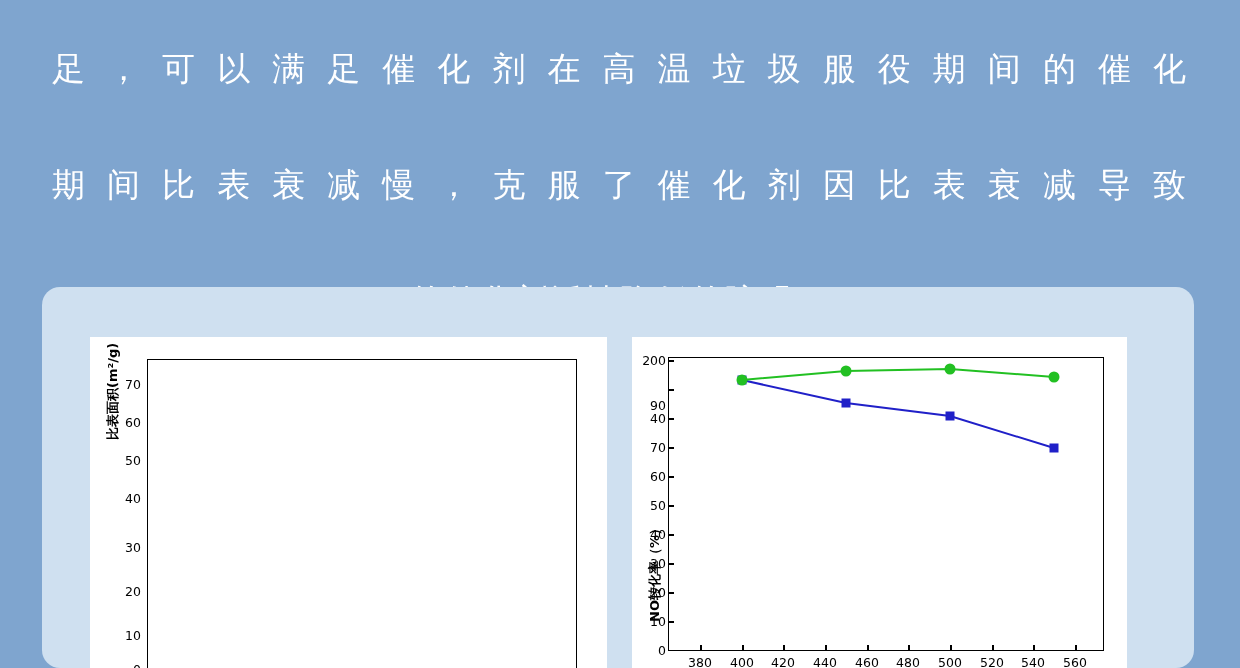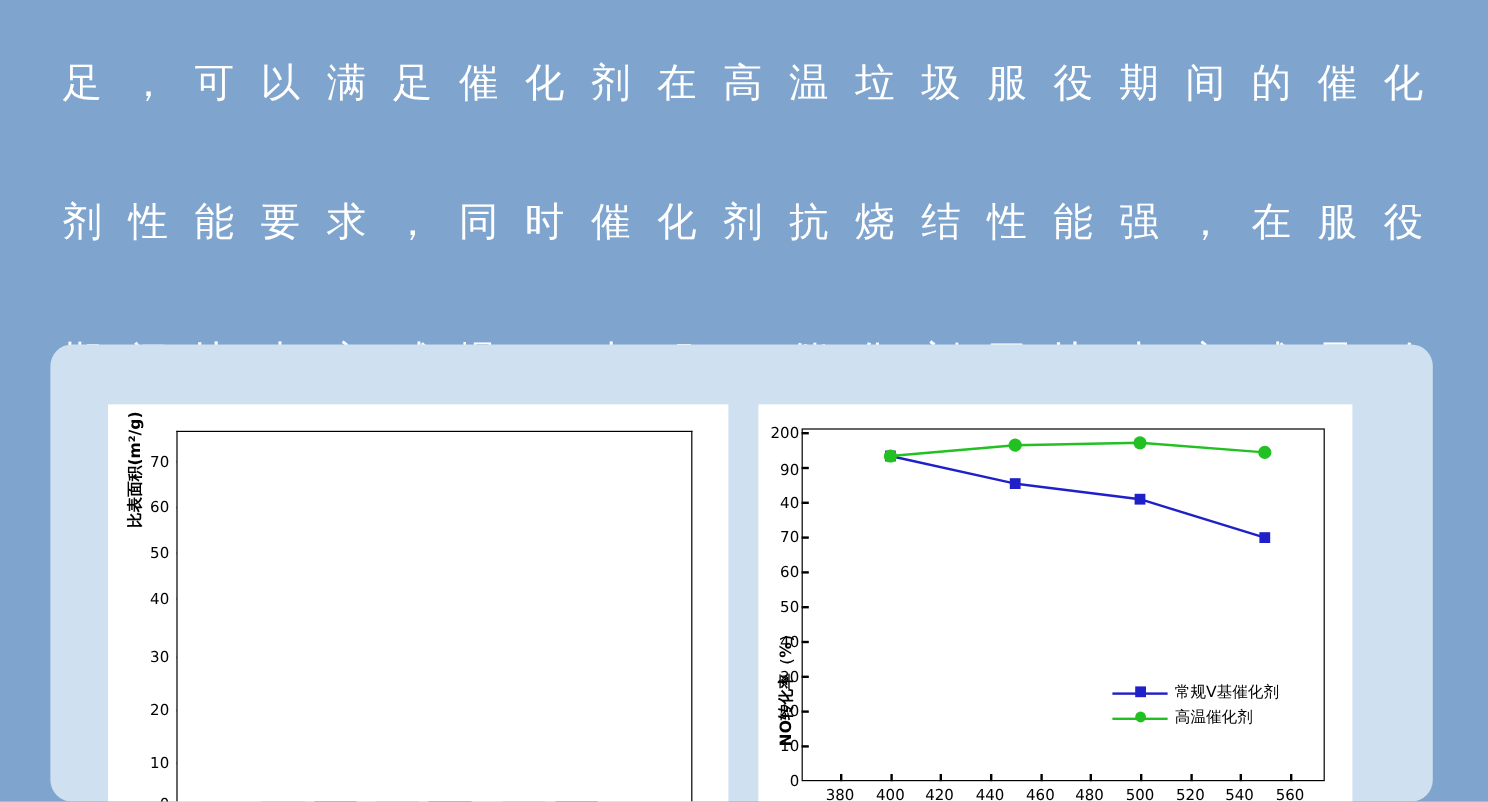--- a/index.html
+++ b/index.html
@@ -109,21 +109,20 @@
 
   svg{display:block;}
 </style>
 </head>
 <body>
 
 <div class="page">
 
   <div class="para">
     <span class="l justify">足，可以满足催化剂在高温垃圾服役期间的催化</span>
-    <span class="l justify">剂性能要求，同时催化剂抗烧结性能强，在服役</span>
     <span class="l justify">期间比表衰减慢，克服了催化剂因比表衰减导致</span>
     <span class="l">的催化剂活性降低的障碍。</span>
   </div>
 
   <div class="card"></div>
 
   <div class="panel" id="panel-left"></div>
 
   <div class="bar-ylabel">比表面积(m²/g)</div>
 
@@ -159,21 +158,21 @@
   <div class="bar-annot" style="left:444px;top:464px;width:74px;">高温催化剂</div>
 
   <div class="bar-plot"></div>
 
   <div class="panel" id="panel-right"></div>
   <div class="line-plot"></div>
 
   <div class="line-ylabel">NO转化率（%）</div>
 
   <div class="line-ytick" style="left:642px;top:353px;">200</div>
-  <div class="line-ytick" style="left:642px;top:384px;">90</div>
+  <div class="line-ytick" style="left:642px;top:398px;">90</div>
   <div class="line-ytick" style="left:642px;top:411px;">40</div>
   <div class="line-ytick" style="left:642px;top:440px;">70</div>
   <div class="line-ytick" style="left:642px;top:469px;">60</div>
   <div class="line-ytick" style="left:642px;top:498px;">50</div>
   <div class="line-ytick" style="left:642px;top:527px;">40</div>
   <div class="line-ytick" style="left:642px;top:556px;">30</div>
   <div class="line-ytick" style="left:642px;top:585px;">20</div>
   <div class="line-ytick" style="left:642px;top:614px;">10</div>
   <div class="line-ytick" style="left:642px;top:643px;">0</div>
 
@@ -218,26 +217,14 @@
     <rect x="277.5" y="54.5" width="9" height="9" fill="#2020c8"></rect>
     <rect x="381.5" y="86.5" width="9" height="9" fill="#2020c8"></rect>
 
     <polyline points="74,23 178,14 282,12 386,20" fill="none" stroke="#22c022" stroke-width="2"></polyline>
     <circle cx="74" cy="23" r="5.5" fill="#22c022"></circle>
     <circle cx="178" cy="14" r="5.5" fill="#22c022"></circle>
     <circle cx="282" cy="12" r="5.5" fill="#22c022"></circle>
     <circle cx="386" cy="20" r="5.5" fill="#22c022"></circle>
   </svg>
 
-  <div class="legend">
-    <div class="legend-row">
-      <div class="legend-line" style="background:#2020c8;"></div>
-      <div class="legend-mark sq" style="background:#2020c8;"></div>
-      <div class="legend-label">常规V基催化剂</div>
-    </div>
-    <div class="legend-row">
-      <div class="legend-line" style="background:#22c022;"></div>
-      <div class="legend-mark ci" style="background:#22c022;"></div>
-      <div class="legend-label">高温催化剂</div>
-    </div>
-  </div>
 
 </div>
 
 </body></html>

